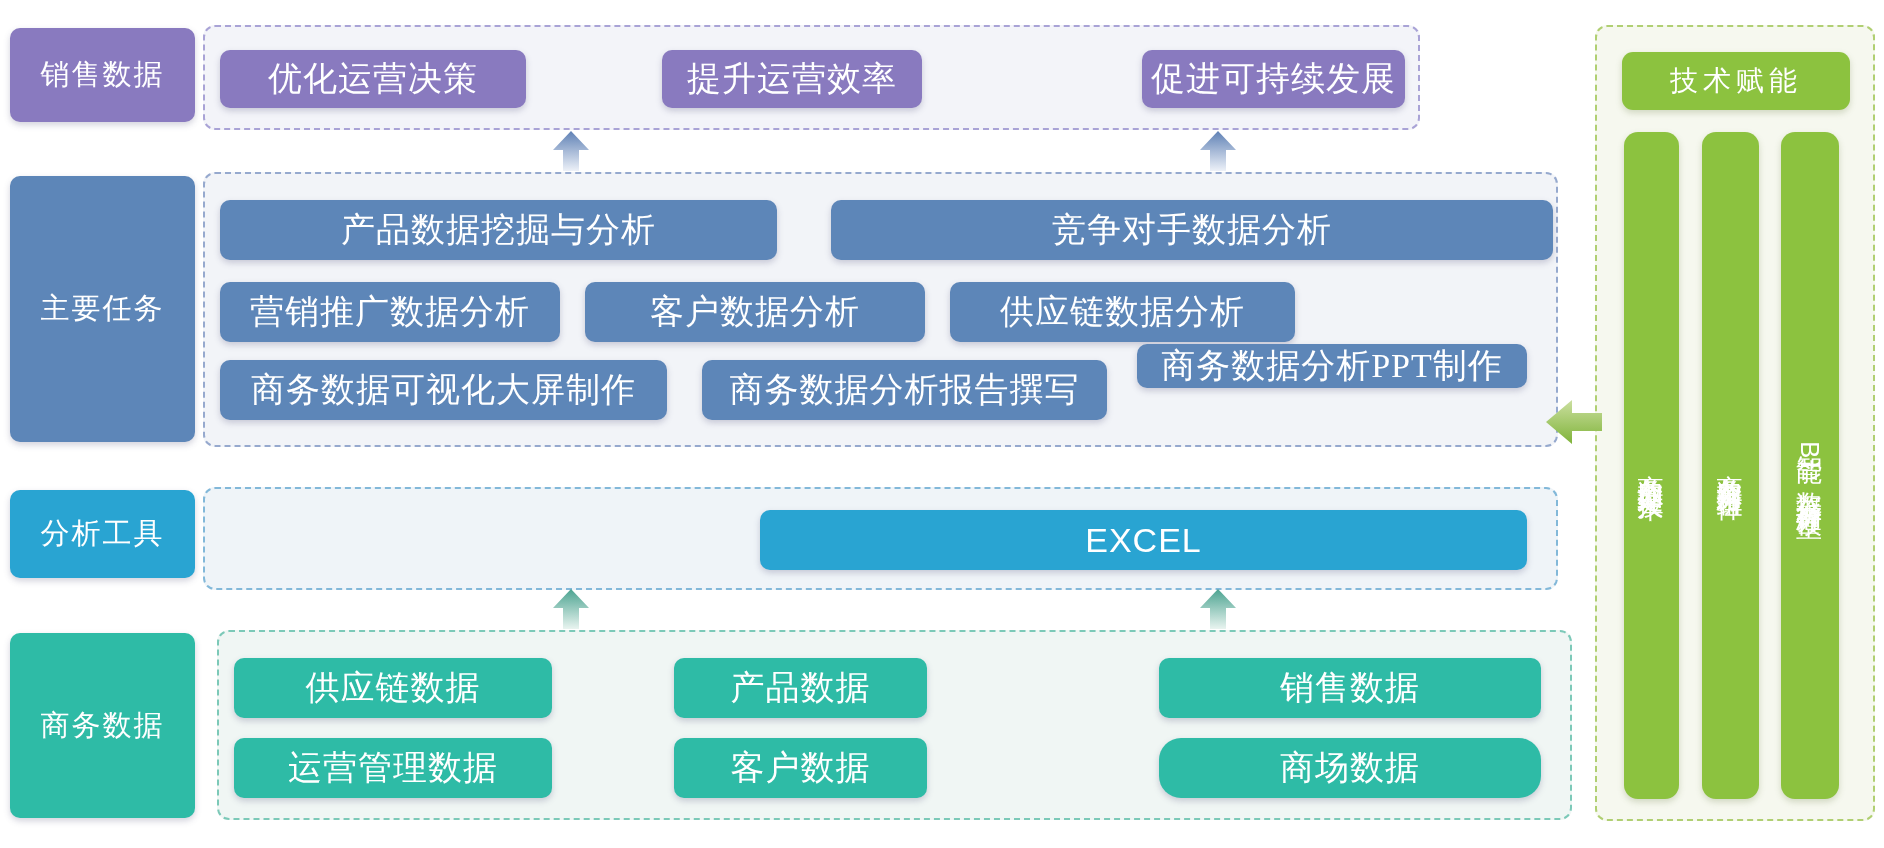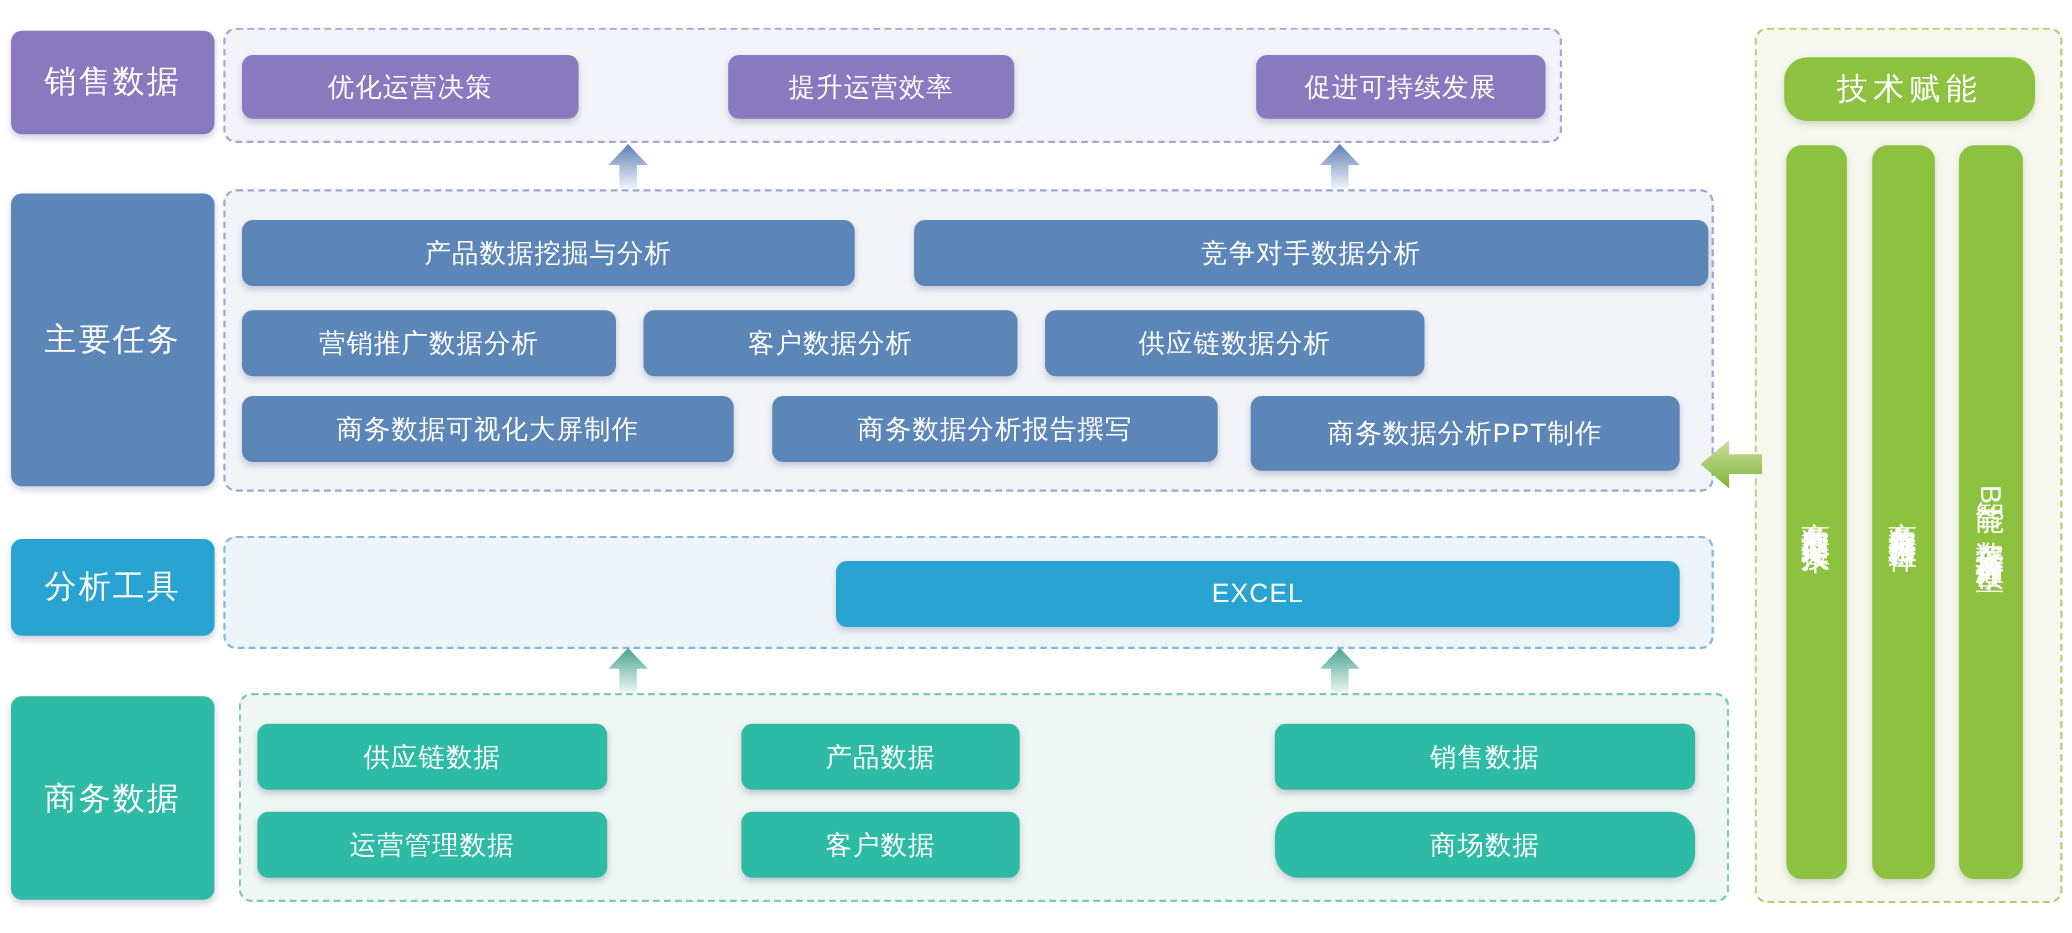--- a/index.html
+++ b/index.html
@@ -2,41 +2,41 @@
 <html><head>
 <meta charset="utf-8">
 <style>
   html,body{margin:0;padding:0;background:#ffffff;font-family:"Liberation Sans","DejaVu Sans",sans-serif;}
   #stage{position:relative;width:1884px;height:848px;background:#ffffff;overflow:hidden;}
 
   .row-label{position:absolute;border-radius:10px;color:#fff;display:flex;align-items:center;justify-content:center;
     font-size:29px;letter-spacing:2px;box-shadow:0 3px 6px rgba(80,80,120,.25);}
   .container{position:absolute;border:2px dashed;border-radius:12px;box-sizing:border-box;}
   .btn{position:absolute;border-radius:10px;color:#fff;display:flex;align-items:center;justify-content:center;
-    font-size:24px;letter-spacing:1px;box-shadow:0 3px 6px rgba(90,90,130,.28);white-space:nowrap;}
+    font-size:34px;letter-spacing:1px;box-shadow:0 3px 6px rgba(90,90,130,.28);white-space:nowrap;}
 
   
   .purple{background:#897ABF;}
   .blue{background:#5D86B8;}
   .cyan{background:#29A4D2;}
   .teal{background:#2EBBA6;}
   .green{background:#8CC23F;}
   .c-purple{border-color:#A9A3D6;background:#F3F4F9;}
   .c-blue{border-color:#96A9CE;background:#F2F4F8;}
   .c-cyan{border-color:#82B8D9;background:#EFF4F8;}
   .c-teal{border-color:#7CC9B8;background:#F0F6F4;}
   .c-green{border-color:#B0CF72;background:#F6F8EF;}
 
   .arrow{position:absolute;}
 
   .side-bar{position:absolute;border-radius:14px;color:#fff;
     display:flex;align-items:center;justify-content:center;
     writing-mode:vertical-rl;font-size:26px;letter-spacing:3px;
     box-shadow:0 3px 6px rgba(100,120,60,.25);}
-  .side-header{position:absolute;border-radius:21px;color:#fff;display:flex;align-items:center;justify-content:center;
+  .side-header{position:absolute;border-radius:11px;color:#fff;display:flex;align-items:center;justify-content:center;
     font-size:28px;letter-spacing:5px;box-shadow:0 3px 6px rgba(100,120,60,.25);}
 </style>
 </head>
 <body>
 
 <div id="stage">
 
   <svg width="0" height="0" style="position:absolute">
     <defs>
       <linearGradient id="grad-blue-up" x1="0" y1="0" x2="0" y2="1">
@@ -74,21 +74,21 @@
   <div class="container c-blue" style="left:203px;top:172px;width:1355px;height:275px;">
     <div class="btn blue" style="left:15px;top:26px;width:557px;height:60px;">产品数据挖掘与分析</div>
     <div class="btn blue" style="left:597px;top:26px;width:722px;height:60px;margin-left:29px;">竞争对手数据分析</div>
 
     <div class="btn blue" style="left:15px;top:108px;width:340px;height:60px;">营销推广数据分析</div>
     <div class="btn blue" style="left:380px;top:108px;width:340px;height:60px;">客户数据分析</div>
     <div class="btn blue" style="left:745px;top:108px;width:345px;height:60px;">供应链数据分析</div>
 
     <div class="btn blue" style="left:15px;top:186px;width:447px;height:60px;">商务数据可视化大屏制作</div>
     <div class="btn blue" style="left:497px;top:186px;width:405px;height:60px;">商务数据分析报告撰写</div>
-    <div class="btn blue" style="left:932px;top:186px;width:390px;height:68px;">商务数据分析PPT制作</div>
+    <div class="btn blue" style="left:932px;top:170px;width:390px;height:44px;font-family:Liberation Serif, serif;">商务数据分析PPT制作</div>
   </div>
 
   <div class="row-label cyan" style="left:10px;top:490px;width:185px;height:88px;">分析工具</div>
 
   <div class="container c-cyan" style="left:203px;top:487px;width:1355px;height:103px;">
     <div class="btn cyan" style="left:555px;top:21px;width:767px;height:60px;">EXCEL</div>
   </div>
 
   <svg class="arrow" style="left:553px;top:589px;" width="36" height="40" viewBox="0 0 36 40">
     <polygon points="18,0 36,19 26,19 26,40 10,40 10,19 0,19" fill="url(#grad-teal-up)"></polygon>

